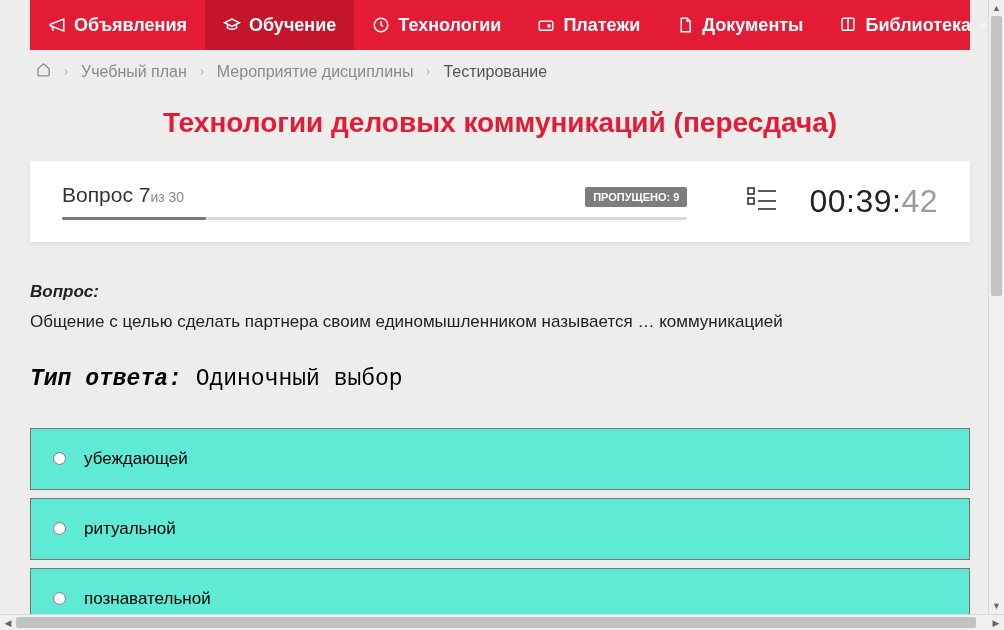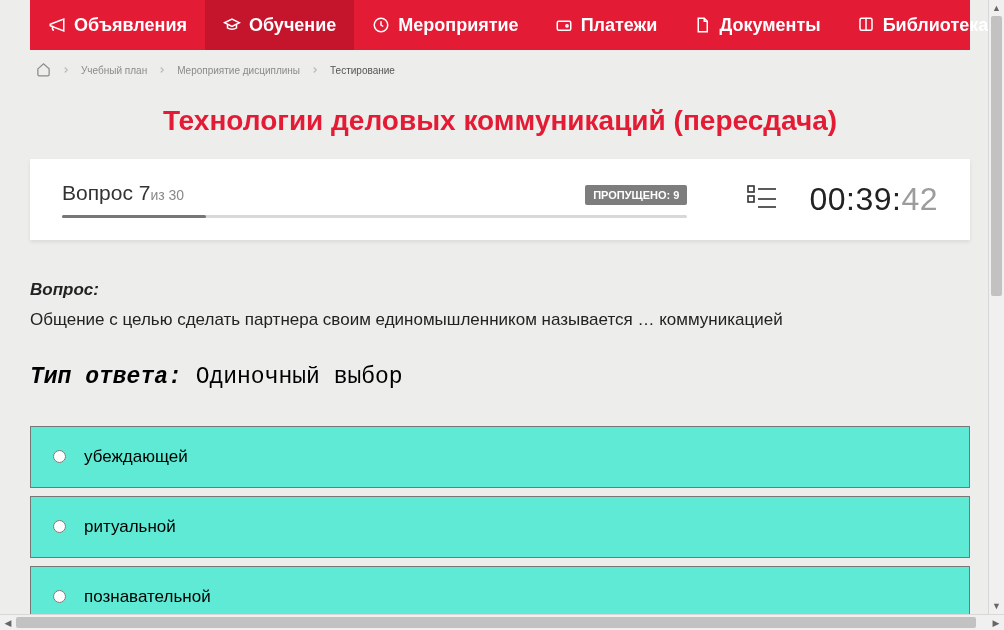--- a/index.html
+++ b/index.html
@@ -46,21 +46,21 @@
     }
     .chev-down {
       margin-left: 6px;
     }
     .breadcrumb {
       display: flex;
       align-items: center;
       margin: 0 30px;
       padding: 12px 6px;
       color: #8b8b8b;
-      font-size: 10px;
+      font-size: 16px;
     }
     .breadcrumb .sep {
       margin: 0 10px;
       color: #bdbdbd;
     }
     .breadcrumb .crumb-link {
       color: #8b8b8b;
       cursor: pointer;
     }
     .breadcrumb .crumb-current {
@@ -270,21 +270,21 @@
       </span>
       <span>Обучение</span>
     </div>
     <div class="nav-item">
       <span class="icon">
         <svg width="18" height="18" viewBox="0 0 24 24" fill="none" stroke="#fff" stroke-width="2">
               <circle cx="12" cy="12" r="9"></circle>
               <path d="M12 7v5l3 2"></path>
             </svg>
       </span>
-      <span>Мероприятие</span>
+      <span>Технологии</span>
     </div>
     <div class="nav-item">
       <span class="icon">
         <svg width="18" height="18" viewBox="0 0 24 24" fill="none" stroke="#fff" stroke-width="2">
               <rect x="3" y="7" width="18" height="12" rx="2"></rect>
               <circle cx="16" cy="13" r="1.5"></circle>
             </svg>
       </span>
       <span>Платежи</span>
     </div>

